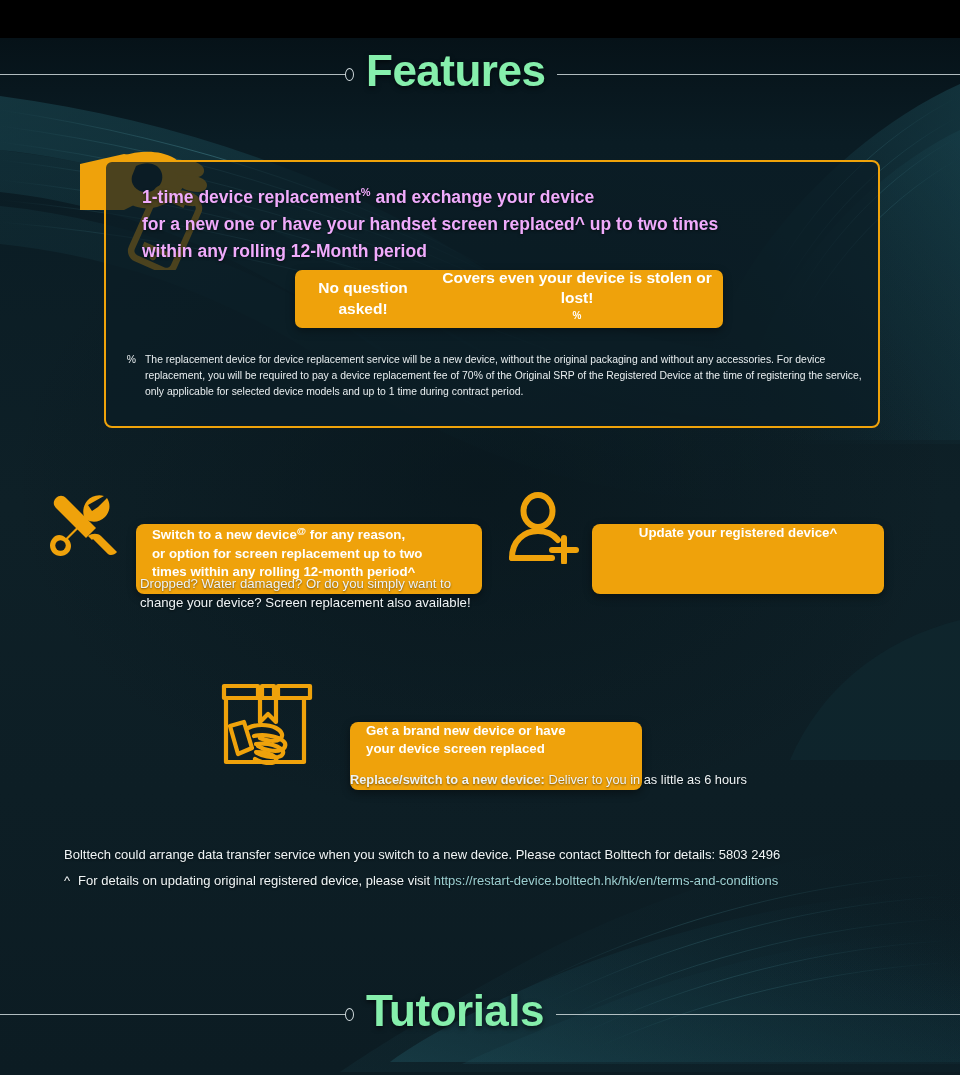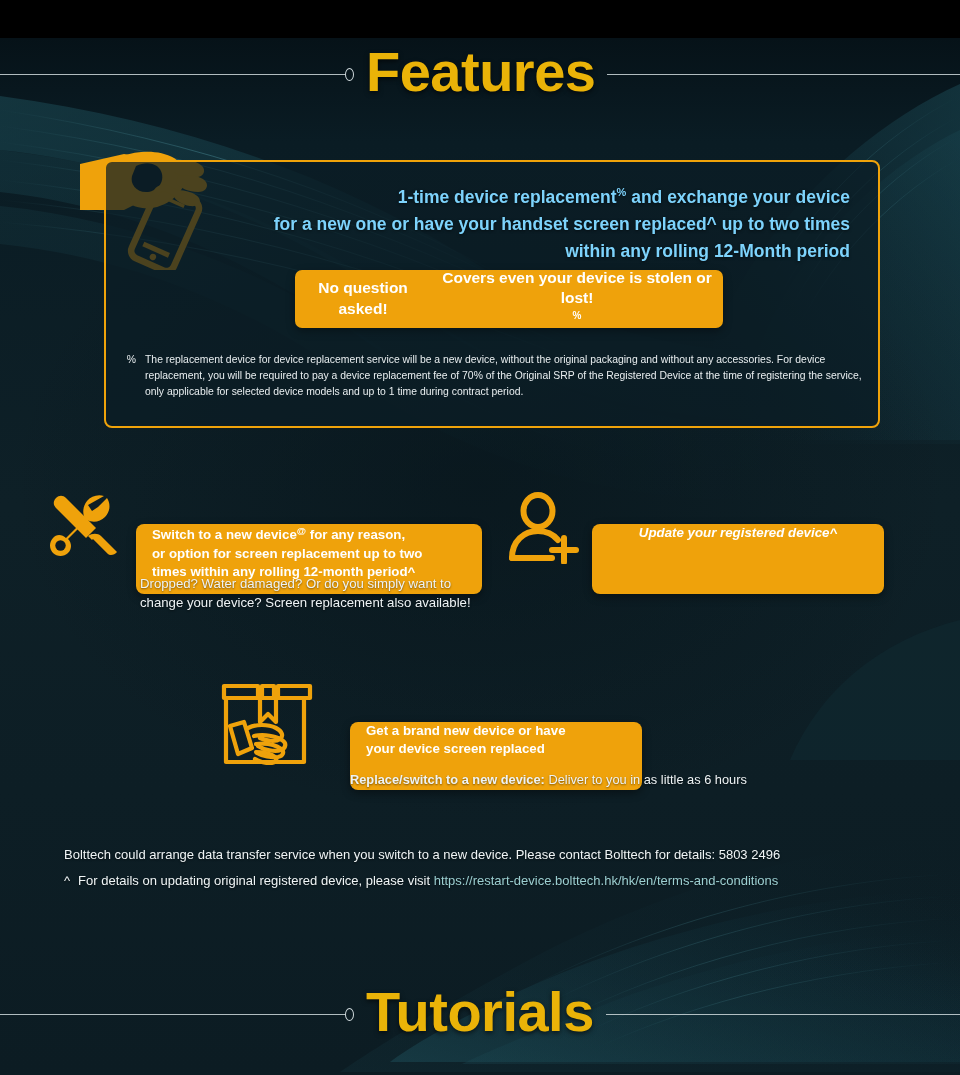--- a/index.html
+++ b/index.html
@@ -40,40 +40,40 @@
     display:flex; align-items:center;
   }
   .rule-left  { flex:0 0 345px; height:1px; background:#cfd9dc; opacity:.85; }
   .rule-right { flex:1 1 auto; height:1px; background:#cfd9dc; opacity:.85; }
   .head-dot {
     flex:0 0 auto; width:9px; height:13px; border:1.5px solid #cfd9dc;
     border-radius:50%; margin:0 6px 0 0; background:transparent;
   }
   .head-title {
     flex:0 0 auto;
-    font-size:56px; font-weight:bold; letter-spacing:-0.5px;
-    color:#eab308; padding:0 12px 6px 6px;
+    font-size:44px; font-weight:bold; letter-spacing:-0.5px;
+    color:#86efac; padding:0 12px 6px 6px;
     text-shadow:0 2px 5px rgba(0,0,0,.6);
     white-space:nowrap;
   }
   #features-head { top:44px; }
   #tutorials-head { top:984px; }
 
   
   .main-panel {
     position:absolute; left:104px; top:160px; width:776px; height:268px;
     border:2px solid #f0a30a;
     border-radius:8px;
     background:rgba(11,29,37,.72);
   }
   .panel-head {
-    text-align:right;
+    text-align:left;
     font-size:17.5px; font-weight:bold; line-height:1.55;
-    color:#7dd3fc;
-    padding:22px 28px 0 23px;
+    color:#f0abfc;
+    padding:22px 28px 0 36px;
     text-shadow:0 1px 3px rgba(0,0,0,.55);
   }
   .panel-head sup { font-size:11px; vertical-align:super; }
 
   .cta-pill {
     position:absolute; left:189px; top:108px;
     width:428px; height:58px;
     background:#efa20b; border-radius:7px;
     display:flex; flex-direction:row; align-items:center; justify-content:center;
     box-shadow:0 3px 8px rgba(0,0,0,.35);
@@ -113,21 +113,21 @@
     text-shadow:0 1px 2px rgba(0,0,0,.5);
   }
 
   
   #feat-switch-icon  { left:48px;  top:492px; width:70px; height:72px; }
   #feat-switch-chip  { left:136px; top:492px; width:346px; height:70px; }
   #feat-switch-desc  { left:140px; top:574px; width:350px; }
 
   
   #feat-update-icon  { left:508px; top:492px; width:74px; height:72px; }
-  #feat-update-chip  { left:592px; top:492px; width:292px; height:70px;font-style:italic; }
+  #feat-update-chip  { left:592px; top:492px; width:292px; height:70px; }
   #feat-update-desc  { left:594px; top:580px; width:348px; }
   #feat-update-chip .chip-text { text-align:center; }
 
   
   #feat-box-icon { left:218px; top:678px; width:98px; height:92px; }
   #feat-box-chip { left:350px; top:690px; width:292px; height:68px; }
   #feat-box-chip .chip-text { font-weight:bold; font-size:13.3px; }
   #feat-box-desc { left:350px; top:770px; width:540px; font-size:12.8px; line-height:1.5; }
   #feat-box-desc b { font-weight:bold; }
 

